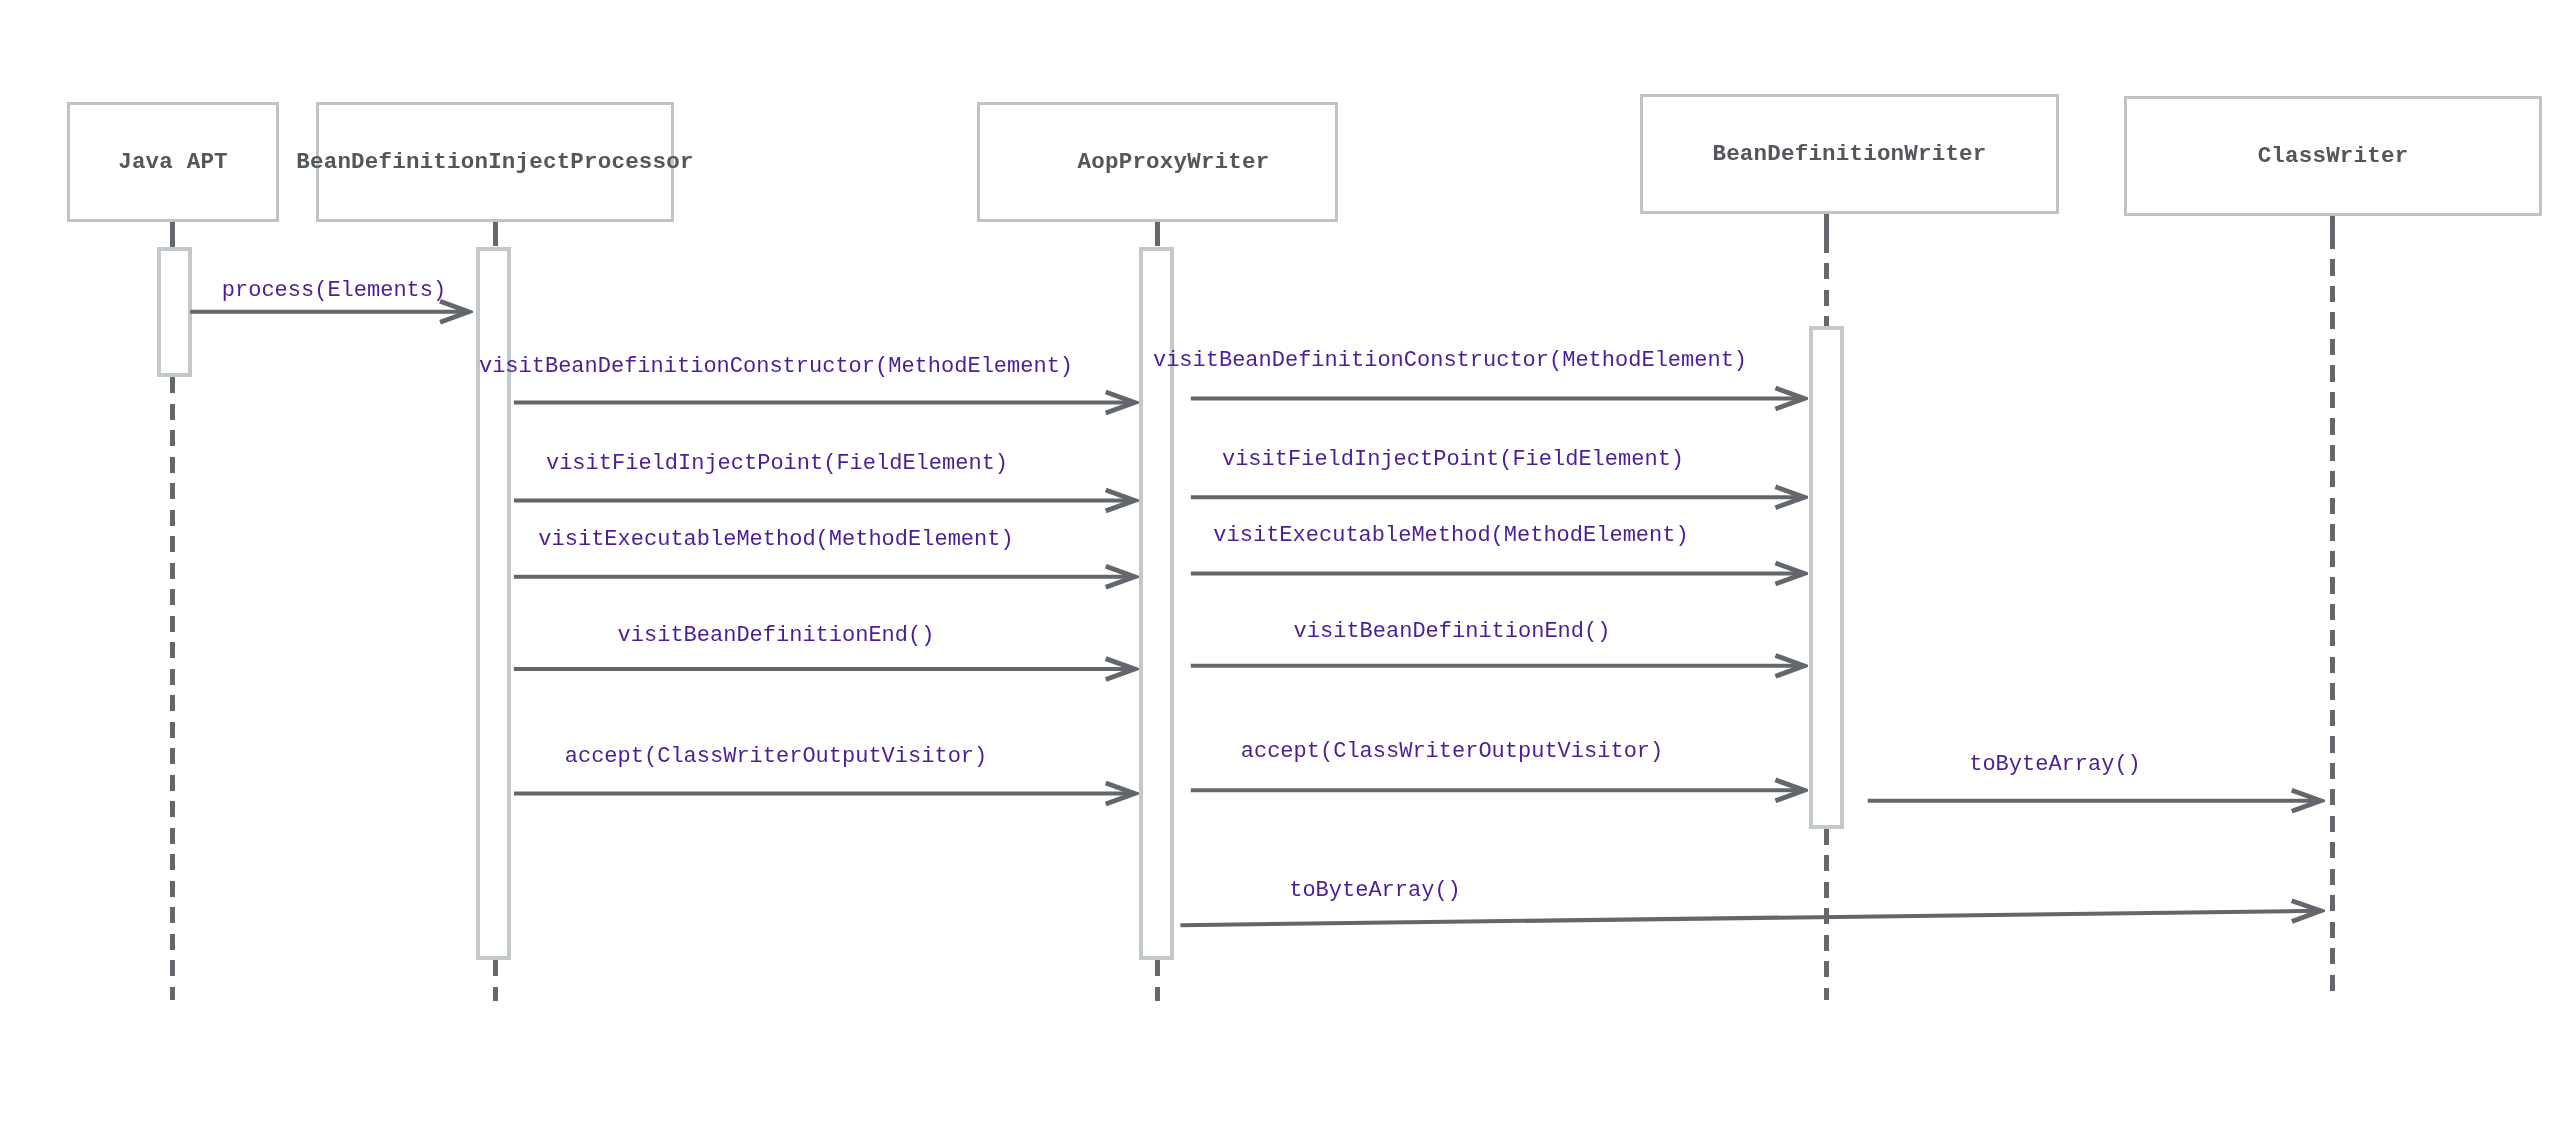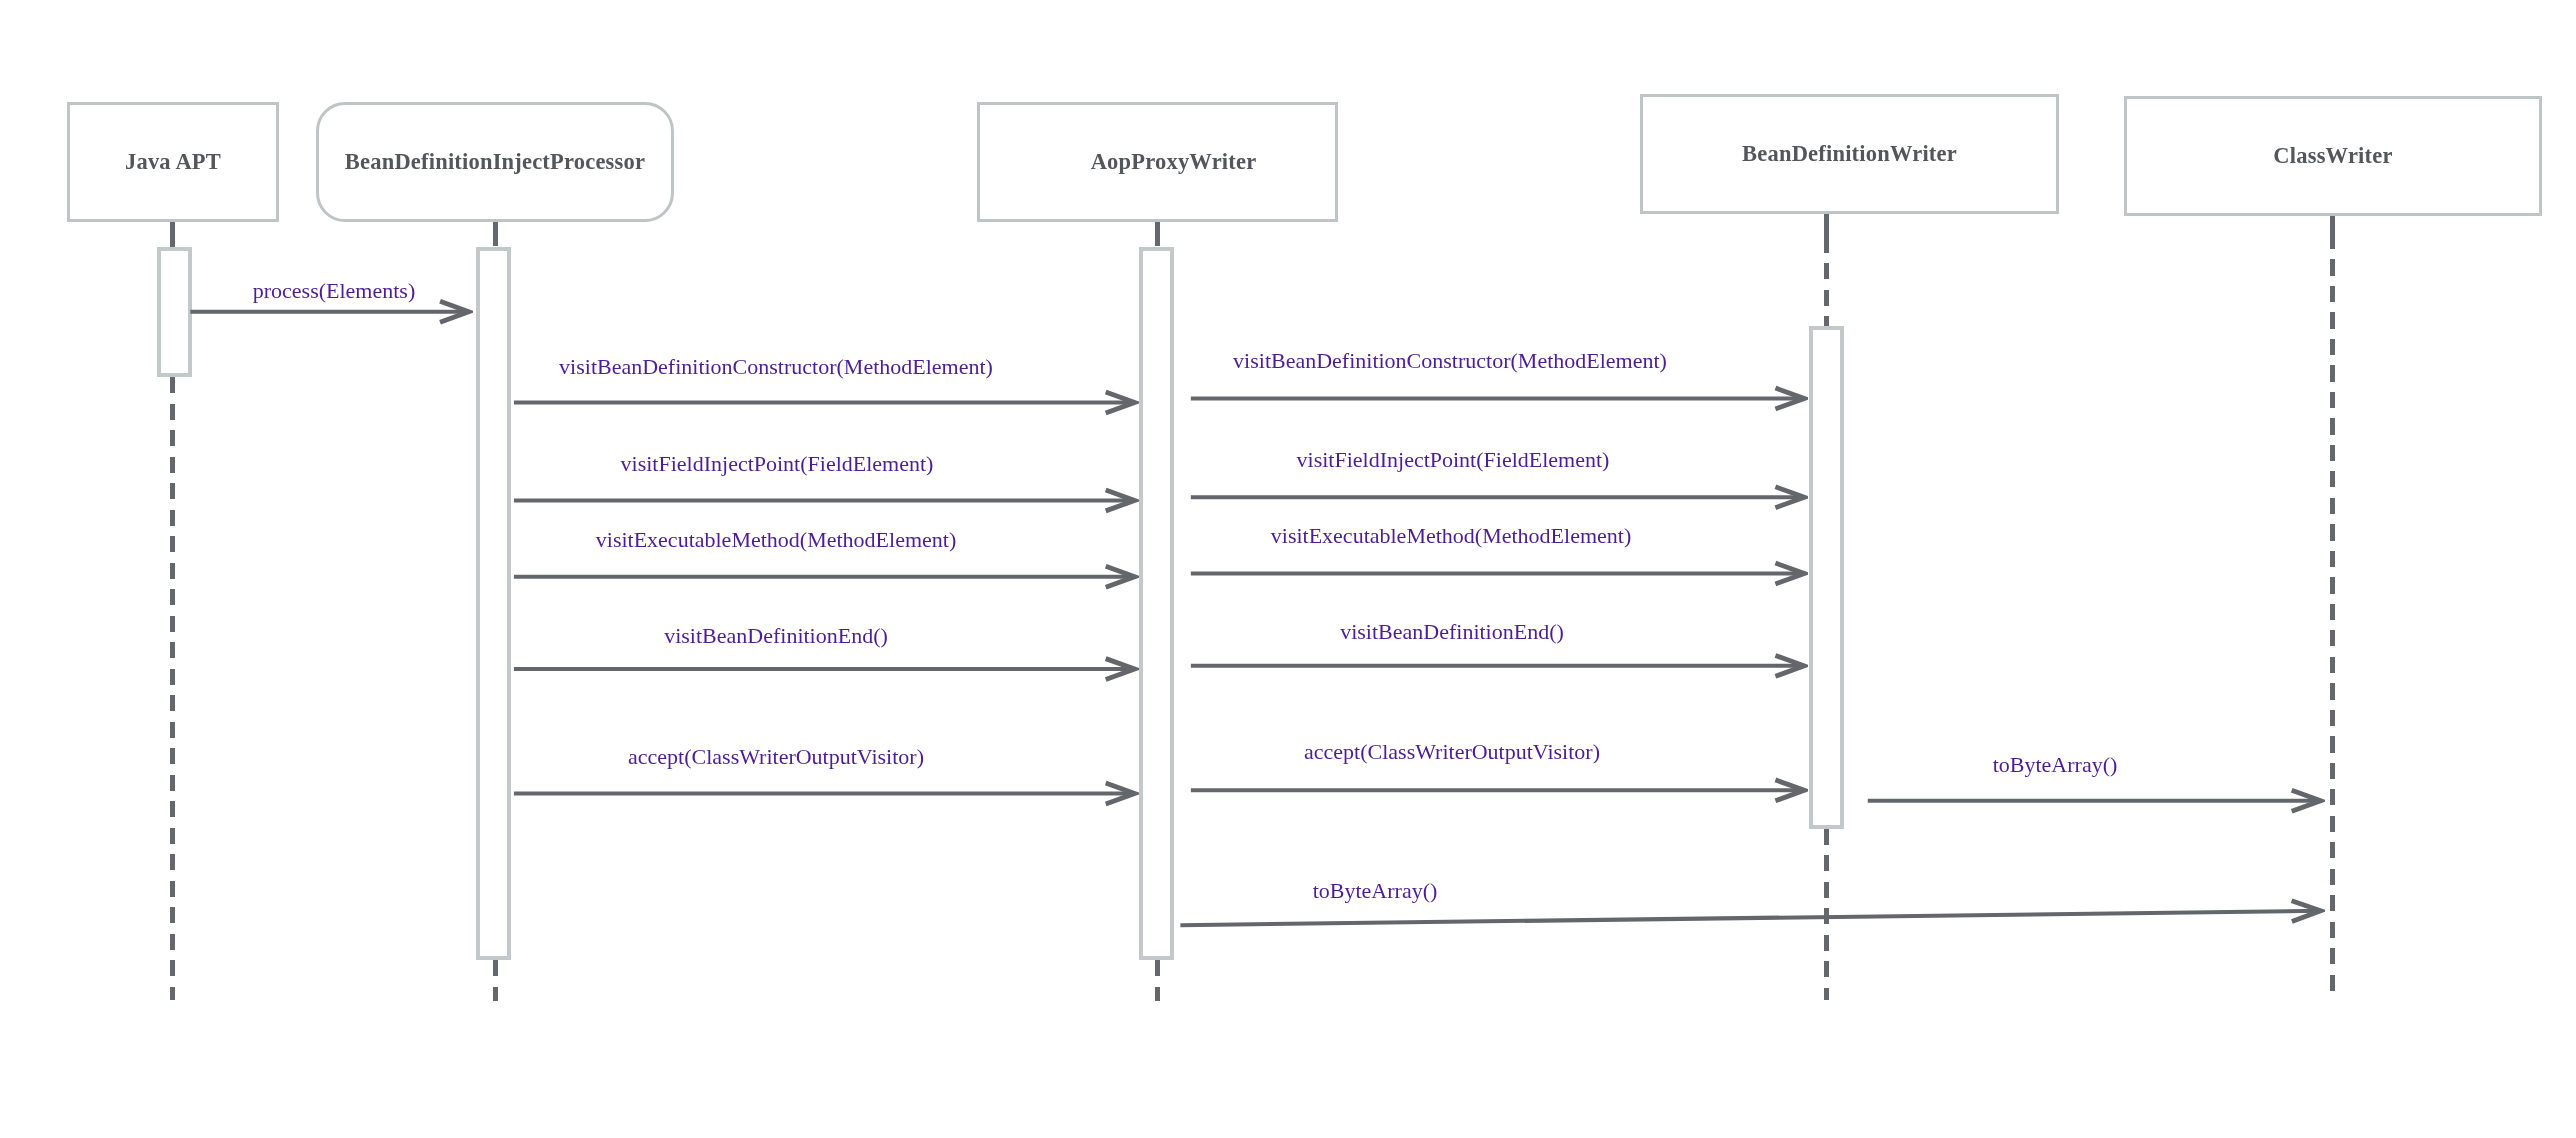--- a/index.html
+++ b/index.html
@@ -2,21 +2,21 @@
 <html style="font-size:13px"><head>
 <meta charset="utf-8">
 <style>
   * { margin: 0; padding: 0; box-sizing: border-box; }
   html, body { background: #ffffff; }
   .canvas {
     position: relative;
     width: 2576px;
     height: 1139px;
     background: #ffffff;
-    font-family: Liberation Serif, serif;
+    font-family: Liberation Mono, monospace;
     overflow: hidden;
   }
   
   .participant {
     position: absolute;
     border: 3.2px solid #bfc4c7;
     background: #ffffff;
     display: flex;
     align-items: center;
     justify-content: center;
@@ -81,21 +81,21 @@
   <div class="lifeline" style="left:2330px; top:233px; height:768px;"></div>
 
   <div class="activation" style="left:157px; top:247px; height:130px;"></div>
   <div class="activation" style="left:476px; top:247px; height:713px;"></div>
   <div class="activation" style="left:1139px; top:247px; height:713px;"></div>
   <div class="activation" style="left:1809px; top:326px; height:503px;"></div>
 
   <div class="participant" style="left:67px; top:102px; width:212px; height:120px;">
     <span>Java APT</span>
   </div>
-  <div class="participant" style="left:316px; top:102px; width:358px; height:120px;border-radius:29px;">
+  <div class="participant" style="left:316px; top:102px; width:358px; height:120px;">
     <span>BeanDefinitionInjectProcessor</span>
   </div>
   <div class="participant" style="left:977px; top:102px; width:361px; height:120px;padding-left:32px;">
     <span>AopProxyWriter</span>
   </div>
   <div class="participant" style="left:1620px; top:94px; width:419px; height:120px;margin-left:20px;">
     <span>BeanDefinitionWriter</span>
   </div>
   <div class="participant" style="left:2124px; top:88px; width:418px; height:120px;margin-top:8px;">
     <span>ClassWriter</span>

